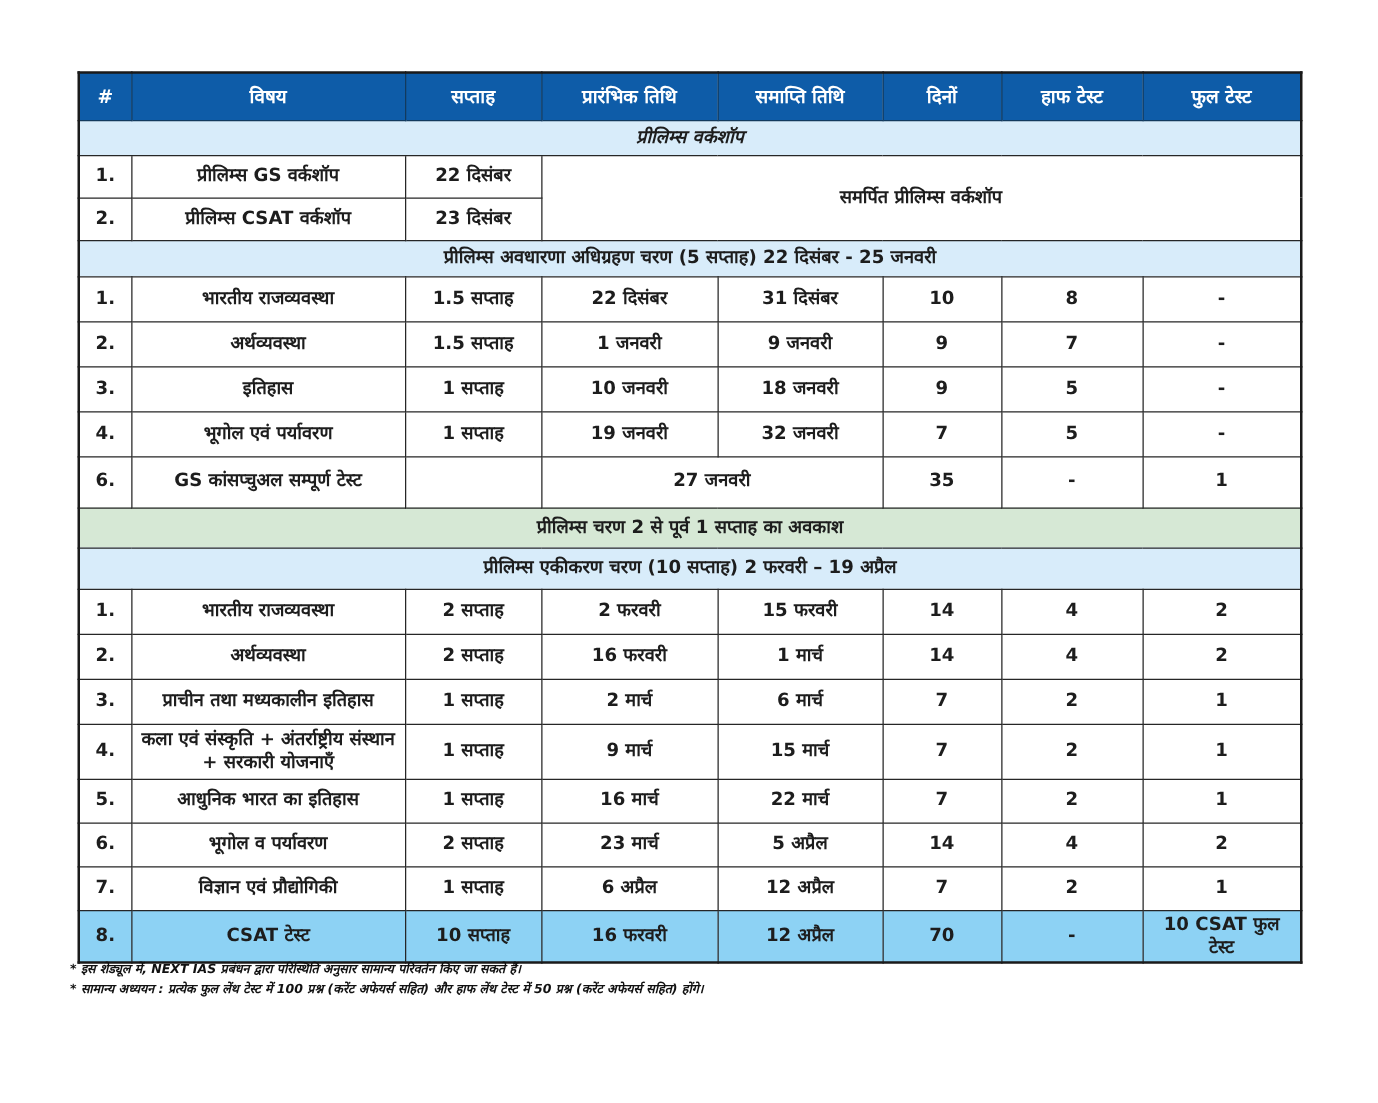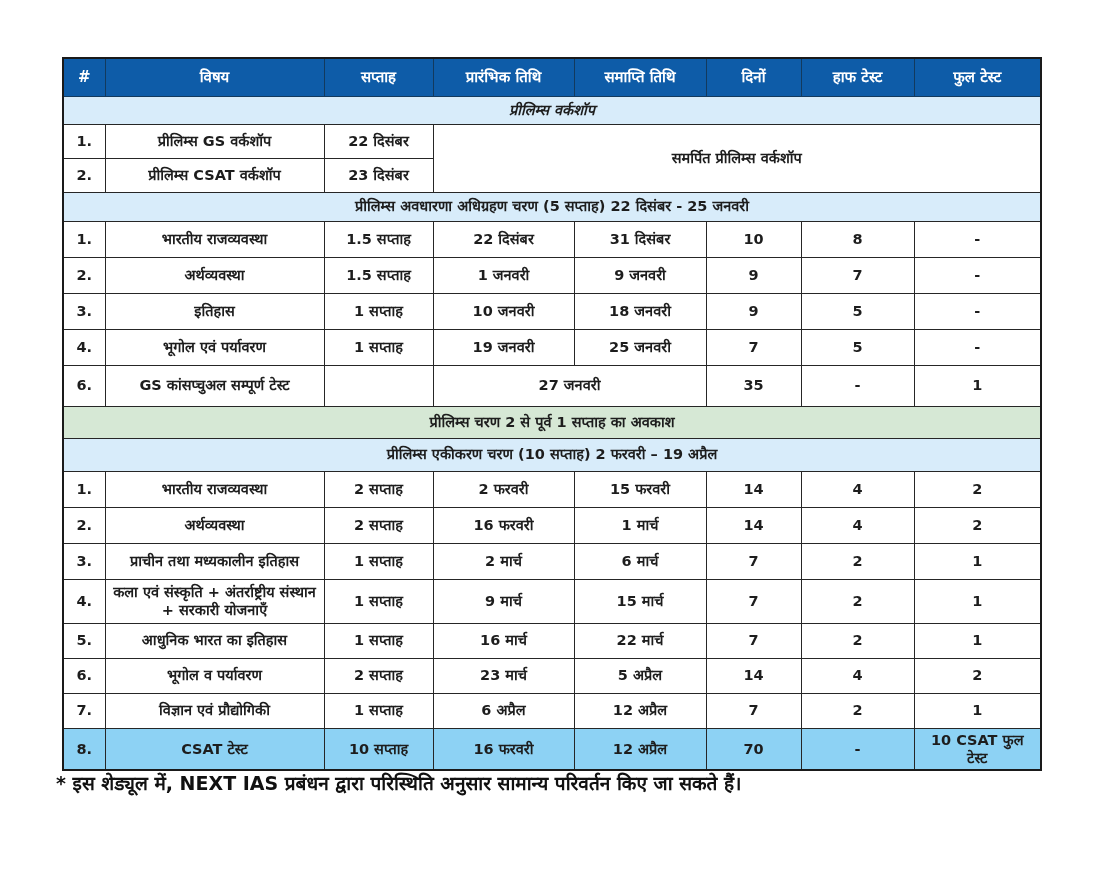--- a/index.html
+++ b/index.html
@@ -24,22 +24,22 @@
     padding:2px 6px;line-height:1.25;}
   table.schedule th{
     background:var(--header-blue);color:#ffffff;font-size:15px;
     height:38px;border-color:#123a5e;}
   td.band{font-size:15px;}
   td.band-blue{background:var(--band-blue);}
   td.band-green{background:var(--band-green);}
   tr.highlight td{background:var(--highlight-blue);}
   td.subject{text-align:left;padding-left:13px;}
   .notes{position:absolute;left:56px;top:768px;width:1010px;}
-  .notes p{font-size:19px;font-weight:bold;color:#111111;
-    line-height:1.6;white-space:nowrap;}
+  .notes p{font-size:10px;font-weight:bold;color:#111111;
+    line-height:1.6;white-space:nowrap;font-style:italic;}
 </style>
 </head>
 <body>
 
 <div class="page">
 
   <div class="schedule-wrap">
     <table class="schedule">
       <colgroup>
         <col style="width:42px">
@@ -109,21 +109,21 @@
             <td>18 जनवरी</td>
             <td>9</td>
             <td>5</td>
             <td>-</td>
           </tr>
           <tr style="height: 36px;">
             <td>4.</td>
             <td class="subject">भूगोल एवं  पर्यावरण</td>
             <td>1 सप्ताह</td>
             <td>19 जनवरी</td>
-            <td>25 जनवरी</td>
+            <td>32 जनवरी</td>
             <td>7</td>
             <td>5</td>
             <td>-</td>
           </tr>
           <tr style="height: 41px;">
             <td>6.</td>
             <td class="subject">GS कांसप्चुअल सम्पूर्ण टेस्ट</td>
             <td></td>
             <td colspan="2">27 जनवरी</td>
             <td>35</td>
@@ -215,15 +215,16 @@
             <td>70</td>
             <td>-</td>
             <td>10 CSAT फुल टेस्ट</td>
           </tr>
         </tbody>
     </table>
   </div>
 
   <div class="notes">
     <p>* इस शेड्यूल में, NEXT IAS प्रबंधन द्वारा परिस्थिति अनुसार सामान्य परिवर्तन किए जा सकते हैं।</p>
+    <p>* सामान्य अध्ययन : प्रत्येक फुल लेंथ टेस्ट में 100 प्रश्न (करेंट अफेयर्स सहित) और हाफ लेंथ टेस्ट में 50 प्रश्न (करेंट अफेयर्स सहित) होंगे।</p>
   </div>
 
 </div>
 
 </body></html>

